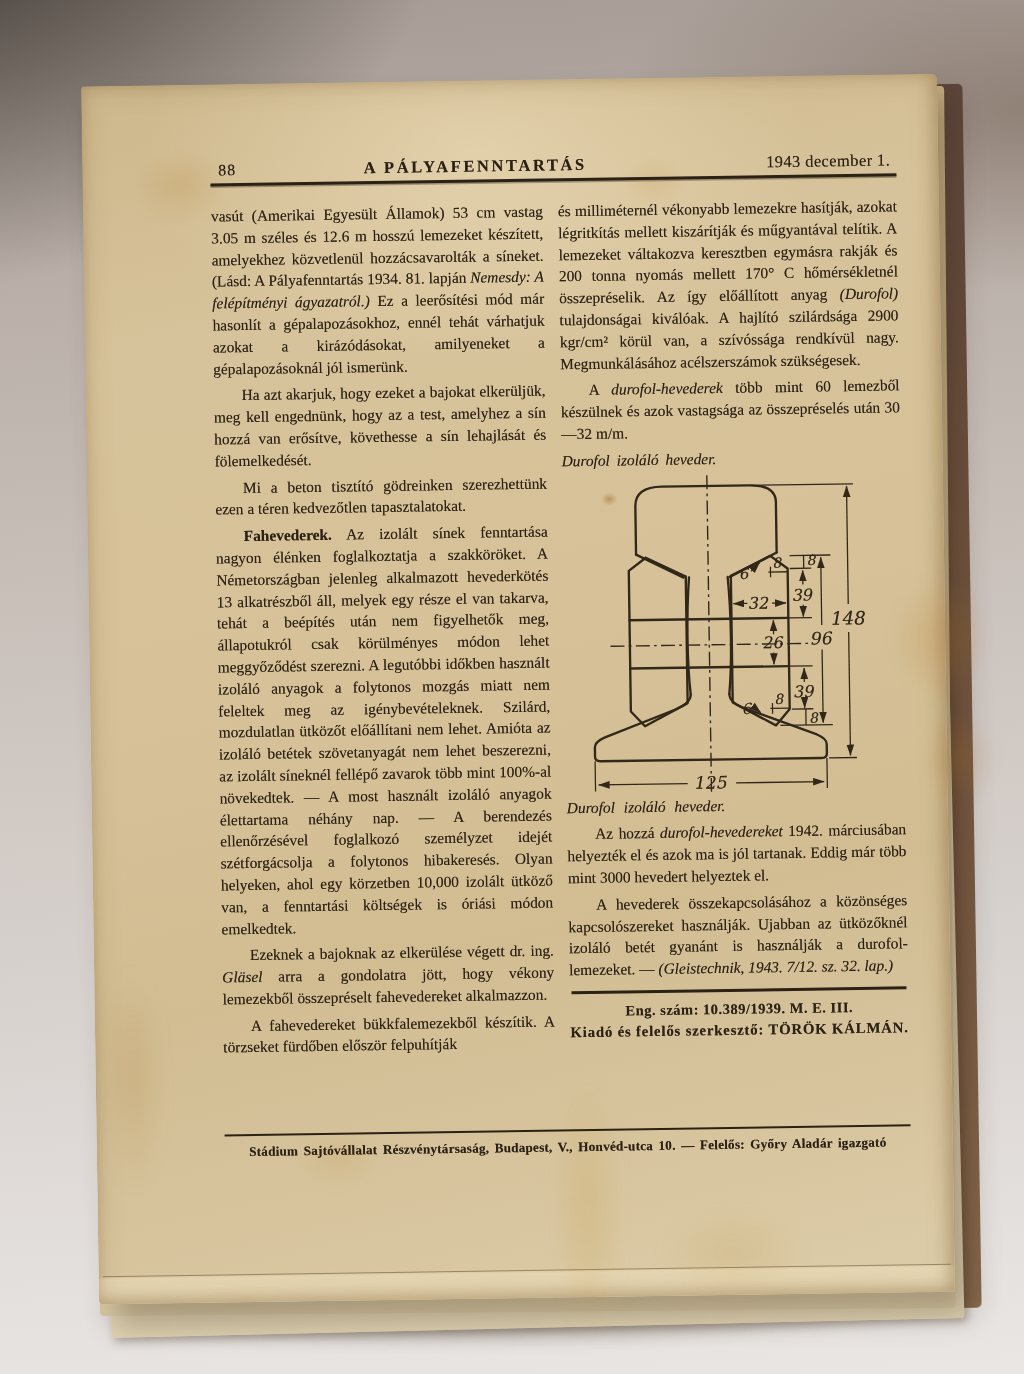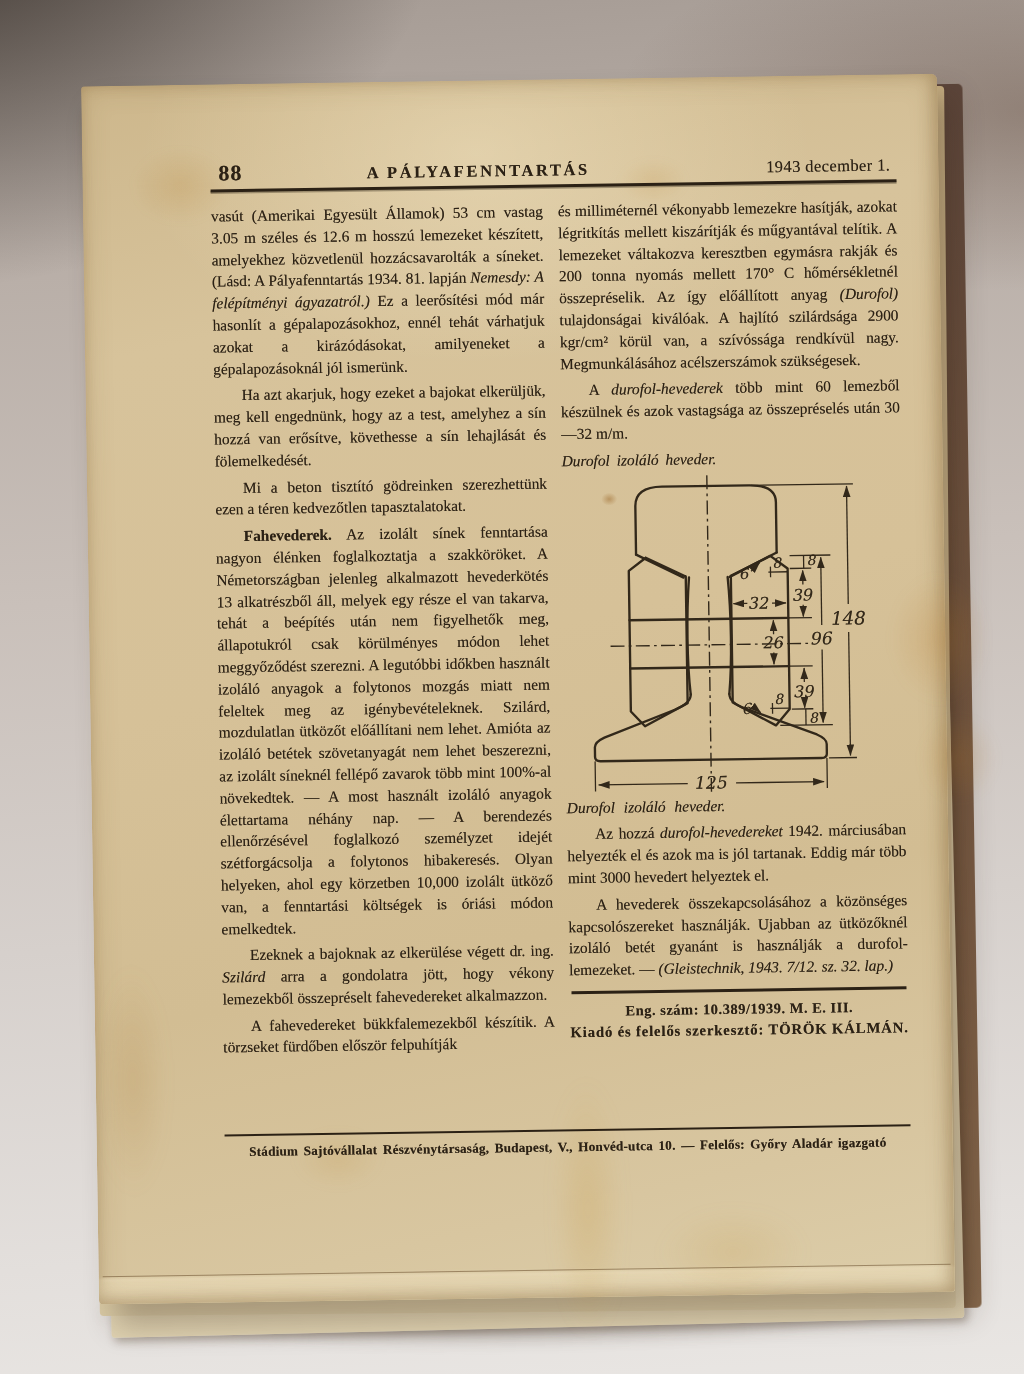--- a/index.html
+++ b/index.html
@@ -41,21 +41,21 @@
     color:#2b2115;
   }
   .paper::after{ 
     content:"";position:absolute;left:4px;right:4px;bottom:27px;height:1px;
     background:rgba(95,68,36,0.5);box-shadow:0 2px 4px rgba(255,246,222,0.45);
   }
   .stain{position:absolute;border-radius:50%;pointer-events:none;}
   .txt{text-shadow:0 0 0.6px rgba(43,31,14,0.55);}
   .header{position:absolute;top:76px;left:128px;width:686px;}
   .header-row{display:flex;justify-content:space-between;align-items:baseline;padding:0 6px 0 8px;}
-  .page-num{font-weight:bold;font-size:22px;letter-spacing:1px;}
+  .page-num{font-weight:normal;font-size:16px;letter-spacing:1px;}
   .journal{font-weight:bold;font-size:16.5px;letter-spacing:2.6px;transform:translateX(-26px);}
   .date{font-size:16.5px;letter-spacing:0.4px;}
   .header-rule{height:3px;background:#2b2115;margin-top:3px;box-shadow:0 1.5px 0 rgba(43,33,21,0.35);}
   .columns{position:absolute;top:121px;left:128px;width:686px;display:flex;gap:15px;}
   .col-left{width:332px;}
   .col-right{width:339px;}
   .columns p{font-size:15.4px;line-height:21.8px;text-align:justify;margin:0 0 5px;text-indent:28px;}
   .columns p.cont{text-indent:0;}
   .cap-top{font-style:italic;text-align:center;font-size:15.5px;margin:8px 0 2px;text-indent:0 !important;word-spacing:3px;}
   .cap-bottom{font-style:italic;text-align:center;font-size:14px;margin:0 0 7px;text-indent:0 !important;word-spacing:5px;}
@@ -96,21 +96,21 @@
     </div>
     <div class="header-rule"></div>
   </div>
 
   <div class="columns txt">
     <div class="col-left">
       <p class="cont"><span>vasút (Amerikai Egyesült Államok) 53 cm vastag 3.05 m széles és 12.6 m hosszú lemezeket készített, amelyekhez közvetlenül hozzácsavarolták a síneket. (Lásd: A Pályafenntartás 1934. 81. lapján </span><span style="font-style: italic;">Nemesdy: A felépítményi ágyazatról.)</span><span> Ez a leerősítési mód már hasonlít a gépalapozásokhoz, ennél tehát várhatjuk azokat a kirázódásokat, amilyeneket a gépalapozásoknál jól ismerünk.</span></p>
       <p><span>Ha azt akarjuk, hogy ezeket a bajokat elkerüljük, meg kell engednünk, hogy az a test, amelyhez a sín hozzá van erősítve, követhesse a sín lehajlását és fölemelkedését.</span></p>
       <p><span>Mi a beton tisztító gödreinken szerezhettünk ezen a téren kedvezőtlen tapasztalatokat.</span></p>
       <p><span style="font-weight: bold;">Fahevederek.</span><span> Az izolált sínek fenntartása nagyon élénken foglalkoztatja a szakköröket. A Németországban jelenleg alkalmazott hevederkötés 13 alkatrészből áll, melyek egy része el van takarva, tehát a beépítés után nem figyelhetők meg, állapotukról csak körülményes módon lehet meggyőződést szerezni. A legutóbbi időkben használt izoláló anyagok a folytonos mozgás miatt nem feleltek meg az igénybevételeknek. Szilárd, mozdulatlan ütközőt előállítani nem lehet. Amióta az izoláló betétek szövetanyagát nem lehet beszerezni, az izolált síneknél fellépő zavarok több mint 100%-al növekedtek. — A most használt izoláló anyagok élettartama néhány nap. — A berendezés ellenőrzésével foglalkozó személyzet idejét szétforgácsolja a folytonos hibakeresés. Olyan helyeken, ahol egy körzetben 10,000 izolált ütköző van, a fenntartási költségek is óriási módon emelkedtek.</span></p>
-      <p><span>Ezeknek a bajoknak az elkerülése végett dr. ing. </span><span style="font-style: italic;">Szilárd</span><span> arra a gondolatra jött, hogy vékony lemezekből összepréselt fahevedereket alkalmazzon.</span></p>
+      <p><span>Ezeknek a bajoknak az elkerülése végett dr. ing. </span><span style="font-style: italic;">Gläsel</span><span> arra a gondolatra jött, hogy vékony lemezekből összepréselt fahevedereket alkalmazzon.</span></p>
       <p><span>A fahevedereket bükkfalemezekből készítik. A törzseket fürdőben először felpuhítják</span></p>
     </div>
 
     <div class="col-right">
       <p class="cont"><span>és milliméternél vékonyabb lemezekre hasítják, azokat légritkítás mellett kiszárítják és műgyantával telítik. A lemezeket váltakozva keresztben egymásra rakják és 200 tonna nyomás mellett 170° C hőmérsékletnél összepréselik. Az így előállított anyag </span><span style="font-style: italic;">(Durofol)</span><span> tulajdonságai kiválóak. A hajlító szilárdsága 2900 kgr/cm² körül van, a szívóssága rendkívül nagy. Megmunkálásához acélszerszámok szükségesek.</span></p>
       <p><span>A </span><span style="font-style: italic;">durofol-hevederek</span><span> több mint 60 lemezből készülnek és azok vastagsága az összepréselés után 30—32 m/m.</span></p>
 
       <p class="cap-top">Durofol izoláló heveder.</p>
 
       <div class="figure">

